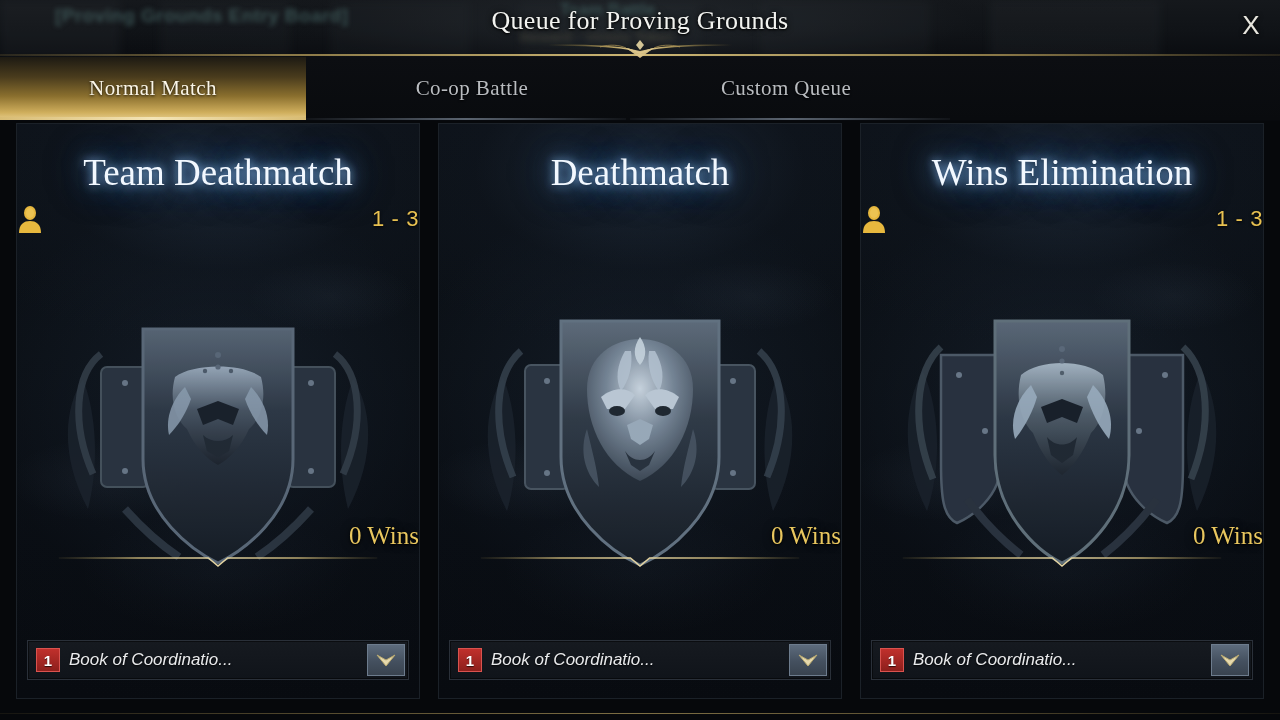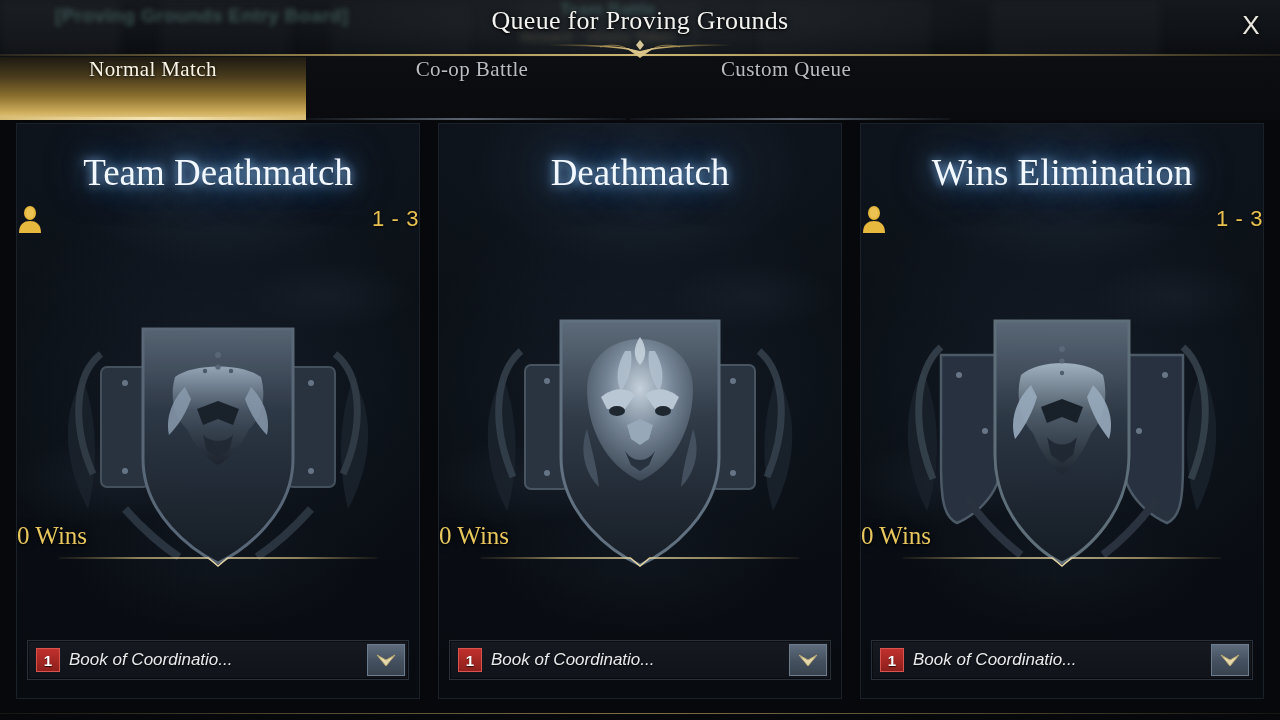--- a/index.html
+++ b/index.html
@@ -135,21 +135,21 @@
     width: 1280px; height: 63px;
     background: linear-gradient(180deg, #0c0e12 0%, #090b0e 100%);
     display: flex;
     z-index: 4;
   }
   .tab {
     position: relative;
     width: 306px;
     height: 63px;
     display: flex;
-    align-items: flex-start;
+    align-items: center;
     justify-content: center;
     font-size: 21px;
     color: #b9bcc0;
     cursor: pointer;
     letter-spacing: 0.4px;
   }
   .tab:nth-child(2) { width: 320px; padding-left: 12px; }
   .tab:nth-child(3) { width: 320px; }
   .tab.active {
     background: linear-gradient(180deg,
@@ -260,21 +260,21 @@
     width: 330px;
     height: 330px;
     z-index: 2;
     opacity: 0.95;
   }
 
   .wins {
     position: absolute;
     left: 0; bottom: 148px;
     width: 100%;
-    text-align: left;
+    text-align: right;
     font-size: 25px;
     color: #e9c75f;
     text-shadow: 0 0 8px rgba(0,0,0,0.9), 0 1px 2px rgba(0,0,0,1);
     z-index: 4;
   }
 
   .wins-divider {
     position: absolute;
     left: 38px; bottom: 128px;
     width: calc(100% - 76px);

